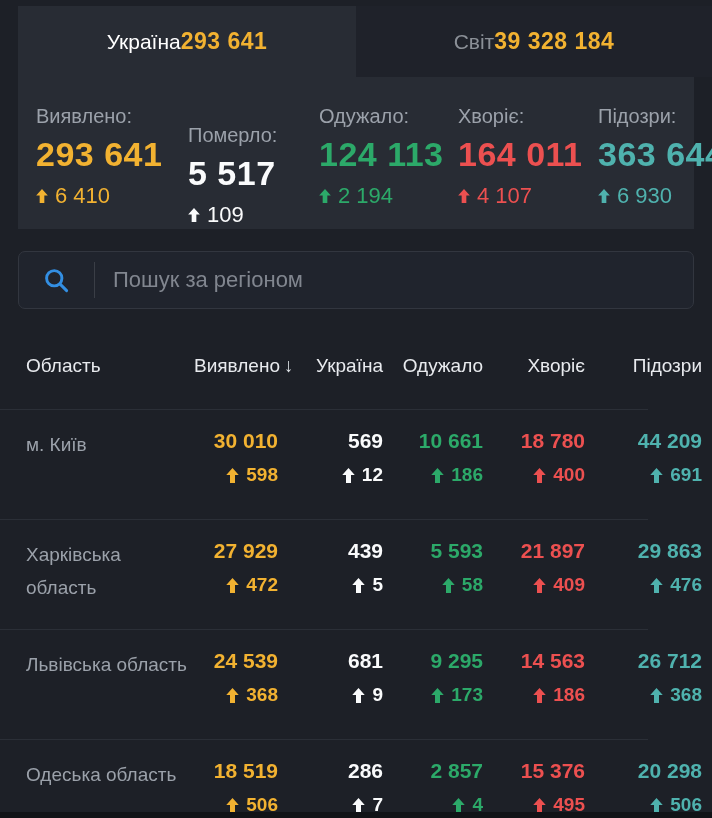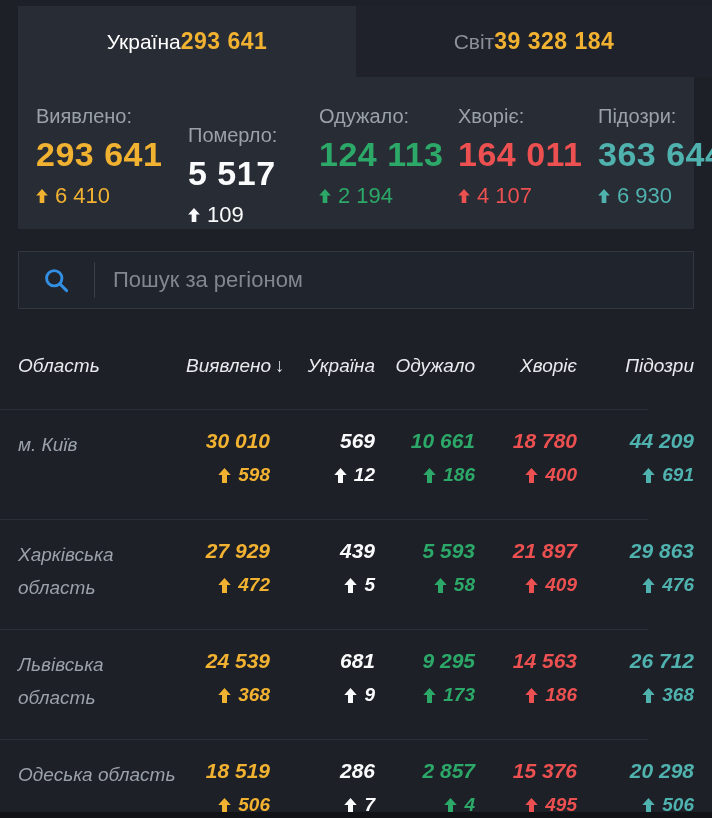--- a/index.html
+++ b/index.html
@@ -46,37 +46,37 @@
   .stat:nth-child(5){width:112px;}
   .stat-label{font-size:20px;color:var(--label-gray);}
   .stat-value{margin-top:7px;font-size:34px;font-weight:600;letter-spacing:.5px;white-space:nowrap;}
   .stat-delta{margin-top:9px;font-size:22px;font-weight:400;display:flex;align-items:center;white-space:nowrap;}
   .arrow-icon{display:inline-block;margin-right:7px;flex:0 0 auto;}
   
   .searchbar{
     position:relative;margin:22px 0 0 18px;width:676px;height:58px;
     background:var(--search-bg);
     border:1px solid var(--search-border);
-    border-radius:0;
+    border-radius:7px;
     display:flex;align-items:center;
   }
   .search-icon-wrap{width:75px;display:flex;align-items:center;justify-content:center;}
   .search-divider{width:1px;height:36px;background:#3a3e46;}
   .search-input{
     flex:1;height:100%;background:transparent;border:none;outline:none;
     padding:0 18px;font-size:22px;color:#e8eaee;
     font-family:"Liberation Sans","DejaVu Sans",sans-serif;
   }
   .search-input::placeholder{color:var(--placeholder);}
   
   .region-table{width:712px;}
   .t-grid{
     display:grid;
     grid-template-columns:168px 84px 105px 100px 102px 117px;
-    padding:0 18px;width:648px;font-style:italic;
+    padding:0 26px;width:648px;
   }
   .t-head{padding-top:46px;padding-bottom:32px;}
   .th{font-size:19px;font-weight:500;color:var(--header-text);white-space:nowrap;}
   .th.num,.td.num{text-align:right;}
   .sort-arrow{font-size:19px;color:#dfe3e8;margin-left:4px;font-weight:400;}
   .t-row{height:110px;border-top:1px solid var(--separator);}
   .td{padding-top:18px;}
   .td-region{font-size:19px;color:var(--label-gray);line-height:33px;padding-right:6px;}
   .cell-value{font-size:21px;font-weight:600;line-height:26px;white-space:nowrap;}
   .cell-delta{margin-top:10px;font-size:19px;font-weight:600;display:flex;align-items:center;justify-content:flex-end;white-space:nowrap;text-align:center;}

